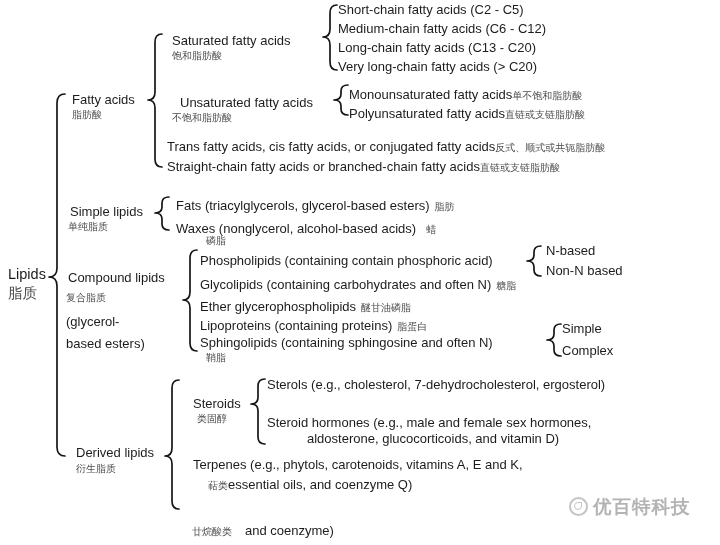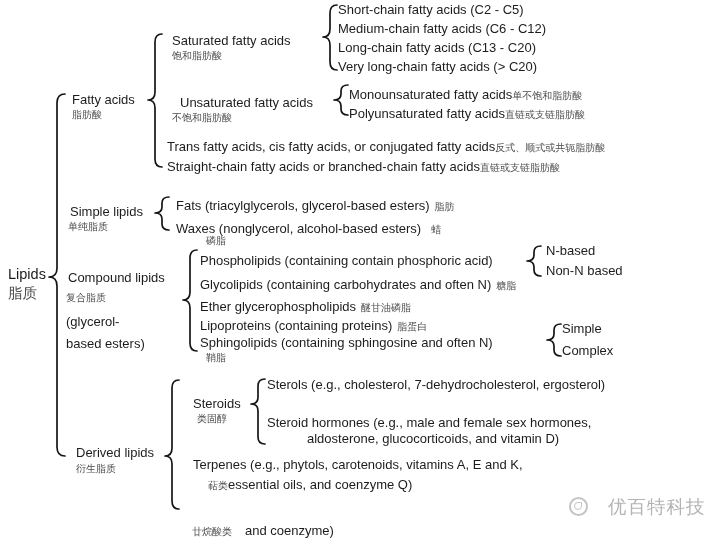--- a/index.html
+++ b/index.html
@@ -12,22 +12,22 @@
   .en-lg{font-size:14.5px;color:#1c1c1c;}
   .zh{font-size:10px;color:#4d4d4d;}
   .zh-lg{font-size:14.5px;color:#4d4d4d;}
   .gap-s{margin-left:5px;}
   .gap-m{margin-left:10px;}
   .gap-13{margin-left:13px;}
   .gap-20{}
   .braces{position:absolute;left:0;top:0;}
   .braces path{fill:none;stroke:#161616;stroke-width:1.7;stroke-linecap:round;stroke-linejoin:round;}
   .watermark{
-    position:absolute;left:566px;top:492px;display:flex;align-items:center;gap:20px;
-    background:#ffffff;padding:2px 3px;color:#b3b3b3;font-size:18.5px;z-index:5;
+    position:absolute;left:566px;top:492px;display:flex;align-items:center;gap:5px;
+    background:#ffffff;padding:2px 3px;color:#b3b3b3;font-size:18.5px;z-index:5;font-weight:bold;
   }
   .wm-logo{
     width:15px;height:15px;border:2px solid #c4c4c4;border-radius:50%;
     display:inline-block;position:relative;flex:0 0 auto;
   }
   .wm-logo::after{
     content:"";position:absolute;left:3px;top:3px;width:6px;height:6px;
     border:1.5px solid #c4c4c4;border-radius:50% 0 50% 50%;
   }
   .wm-text{letter-spacing:1px;}
@@ -78,21 +78,21 @@
   <div class="node" style="left:167px;top:156px">
     <span class="en">Straight-chain fatty acids or branched-chain fatty acids</span><span class="zh">直链或支链脂肪酸</span>
   </div>
 
   <div class="node en" style="left:70px;top:204px">Simple lipids</div>
   <div class="node zh" style="left:68px;top:221px">单纯脂质</div>
   <div class="node" style="left:176px;top:195px">
     <span class="en">Fats (triacylglycerols, glycerol-based esters)</span><span class="zh gap-s">脂肪</span>
   </div>
   <div class="node" style="left:176px;top:218px">
-    <span class="en">Waxes (nonglycerol, alcohol-based esters)</span><span class="zh gap-m">蜡</span>
+    <span class="en">Waxes (nonglycerol, alcohol-based acids)</span><span class="zh gap-m">蜡</span>
   </div>
 
   <div class="node en" style="left:68px;top:270px">Compound lipids</div>
   <div class="node zh" style="left:66px;top:292px">复合脂质</div>
   <div class="node en" style="left:66px;top:314px">(glycerol-</div>
   <div class="node en" style="left:66px;top:336px">based esters)</div>
 
   <div class="node zh" style="left:206px;top:235px">磷脂</div>
   <div class="node en" style="left:200px;top:253px">Phospholipids (containing contain phosphoric acid)</div>
   <div class="node en" style="left:546px;top:243px">N-based</div>

